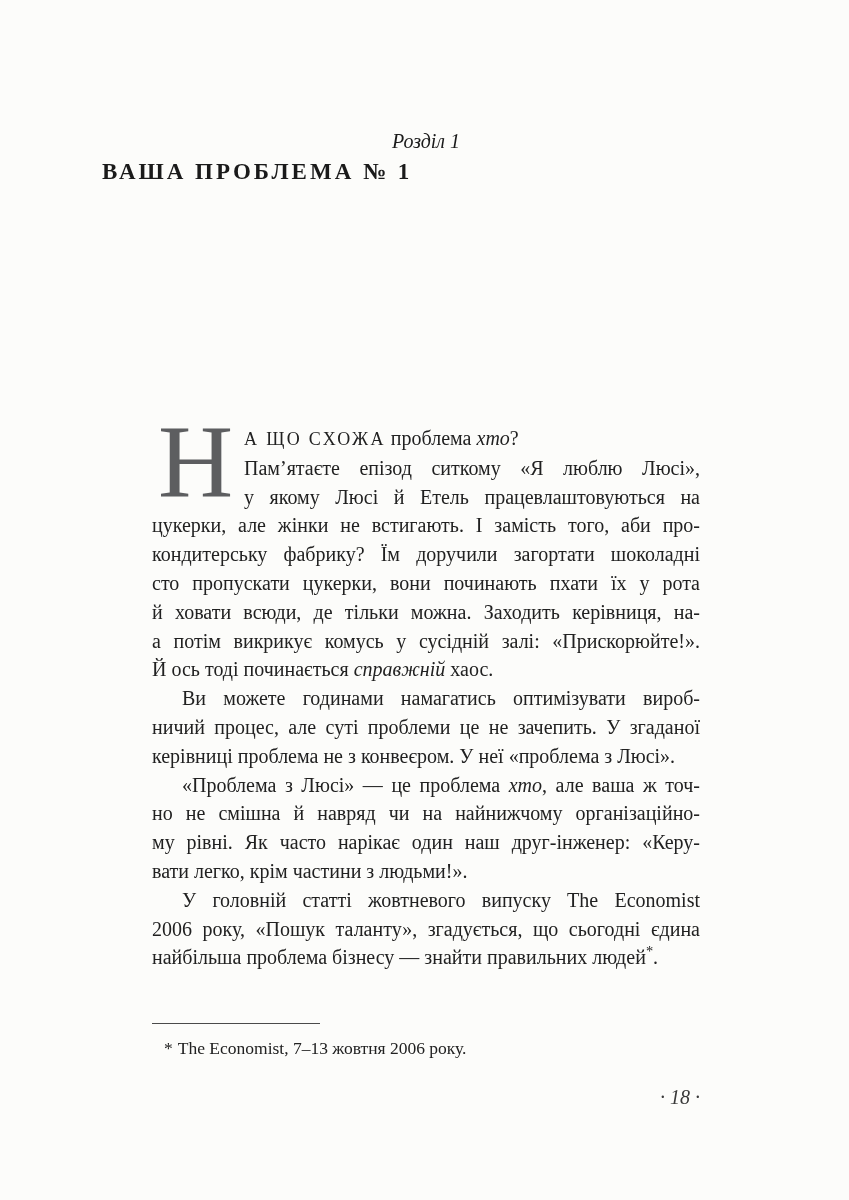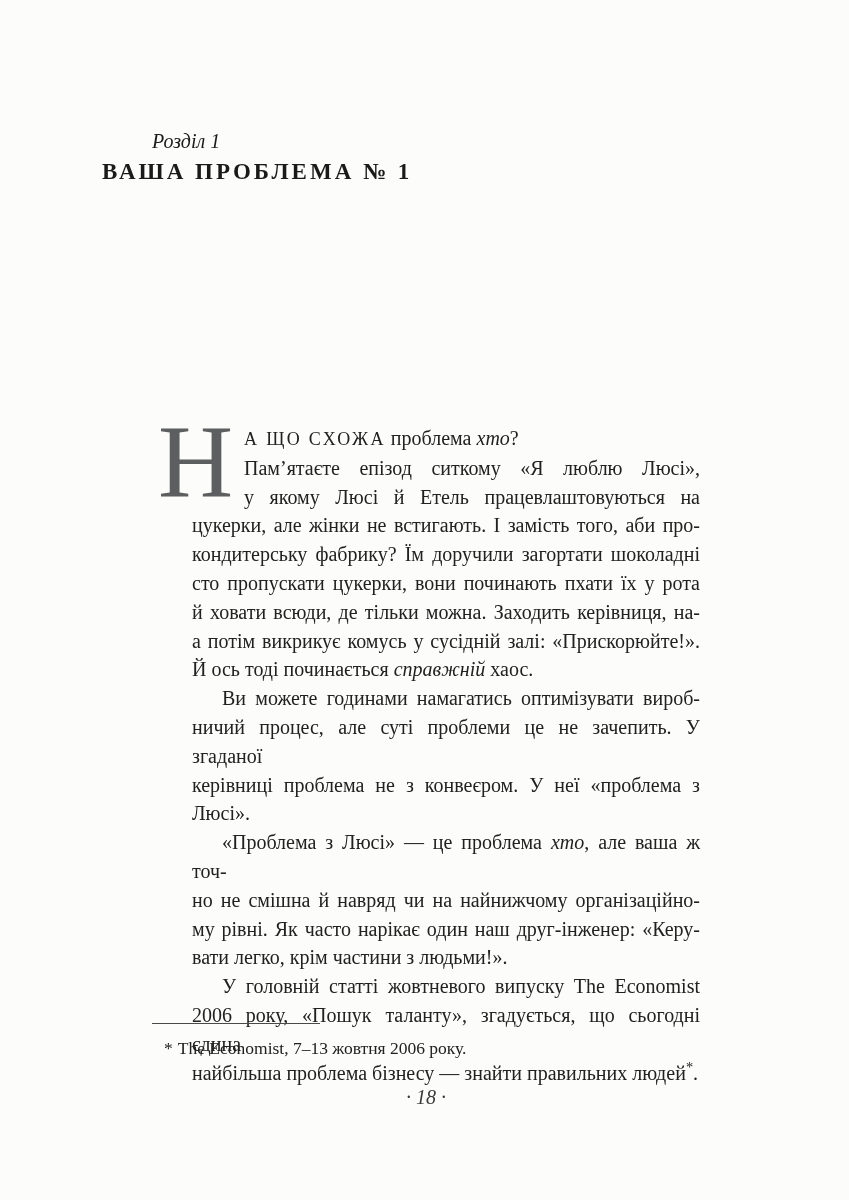--- a/index.html
+++ b/index.html
@@ -15,21 +15,21 @@
     background: var(--bg, #fcfcfa);
     color: var(--text, #212121);
     font-family: "Liberation Serif", "DejaVu Serif", serif;
     overflow: hidden;
   }
   .chapter-label {
     position: absolute;
     top: 128px;
     left: 152px;
     width: 548px;
-    text-align: left;
+    text-align: center;
     font-style: italic;
     font-size: 20px;
     line-height: 26px;
     color: var(--heading, #1a1a1a);
   }
   .chapter-title {
     position: absolute;
     top: 157px;
     left: 102px;
     width: 648px;
@@ -53,21 +53,20 @@
     width: 86px;
     height: 86px;
     padding-left: 6px;
     font-size: 104px;
     line-height: 76px;
     color: var(--dropcap, #5d5e60);
   }
   .line {
     text-align: justify;
     text-align-last: justify;
-    margin-left: 40px;
   }
   .line.last { text-align-last: left; }
   .line.ind  { text-indent: 30px; }
   .s-i  { font-style: italic; }
   .s-sc { font-size: 0.9em; letter-spacing: 0.13em; }
   .s-sup {
     vertical-align: super;
     font-size: 0.72em;
     line-height: 0;
   }
@@ -89,21 +88,21 @@
     font-size: 17.5px;
     line-height: 24px;
     color: var(--text, #212121);
   }
   .fn-marker { margin-right: 5px; }
   .page-number {
     position: absolute;
     top: 1086px;
     left: 152px;
     width: 548px;
-    text-align: center;
+    text-align: right;
     font-style: italic;
     font-size: 20px;
     color: #3a3a3a;
   }
 </style>
 </head>
 <body>
 
 <div class="page" style="--bg: #fcfcfa; --text: #212121; --heading: #1a1a1a; --dropcap: #5d5e60;">
 

